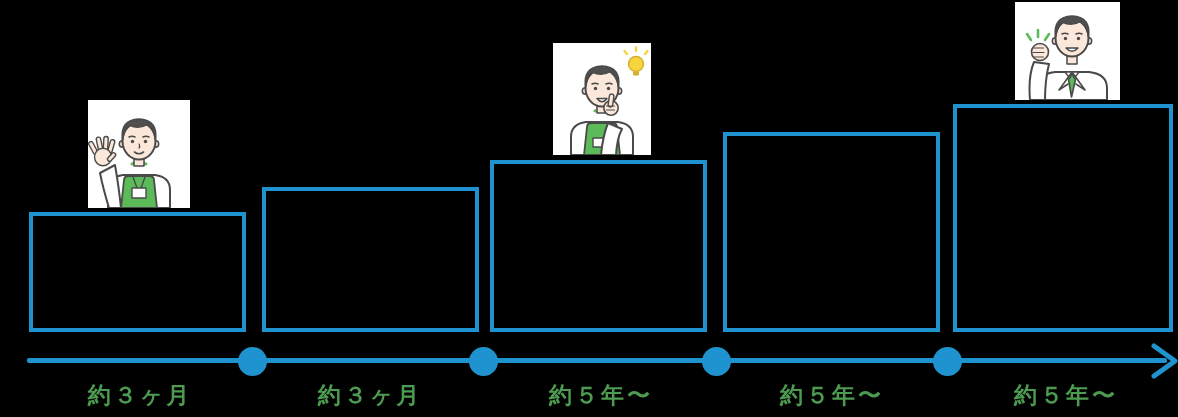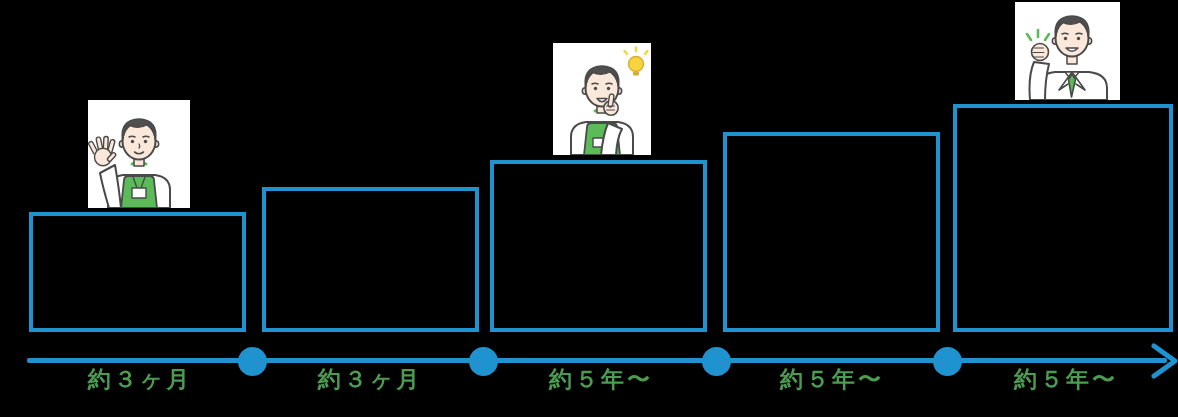--- a/index.html
+++ b/index.html
@@ -33,21 +33,21 @@
   .tl-arrow{position:absolute;left:1151px;top:342px;width:28px;height:38px;}
   .start-circle{
     position:absolute;left:0;top:334px;width:54px;height:54px;border-radius:50%;
     background:var(--blue);display:flex;align-items:center;justify-content:center;
     color:#fff;font-size:17px;font-weight:bold;letter-spacing:1px;
   }
   .dot{position:absolute;top:347px;width:29px;height:29px;border-radius:50%;background:var(--blue);}
   .d1{left:238px;} .d2{left:469px;} .d3{left:702px;} .d4{left:933px;}
   
   .interval{
-    position:absolute;top:364px;transform:translateX(-50%);
+    position:absolute;top:380px;transform:translateX(-50%);
     color:var(--green-label);font-size:23px;font-weight:bold;letter-spacing:3px;
     white-space:nowrap;
   }
   .il1{left:140px;} .il2{left:370px;} .il3{left:601px;} .il4{left:832px;} .il5{left:1066px;}
 </style>
 </head>
 <body>
 
 <div class="stage">
 

